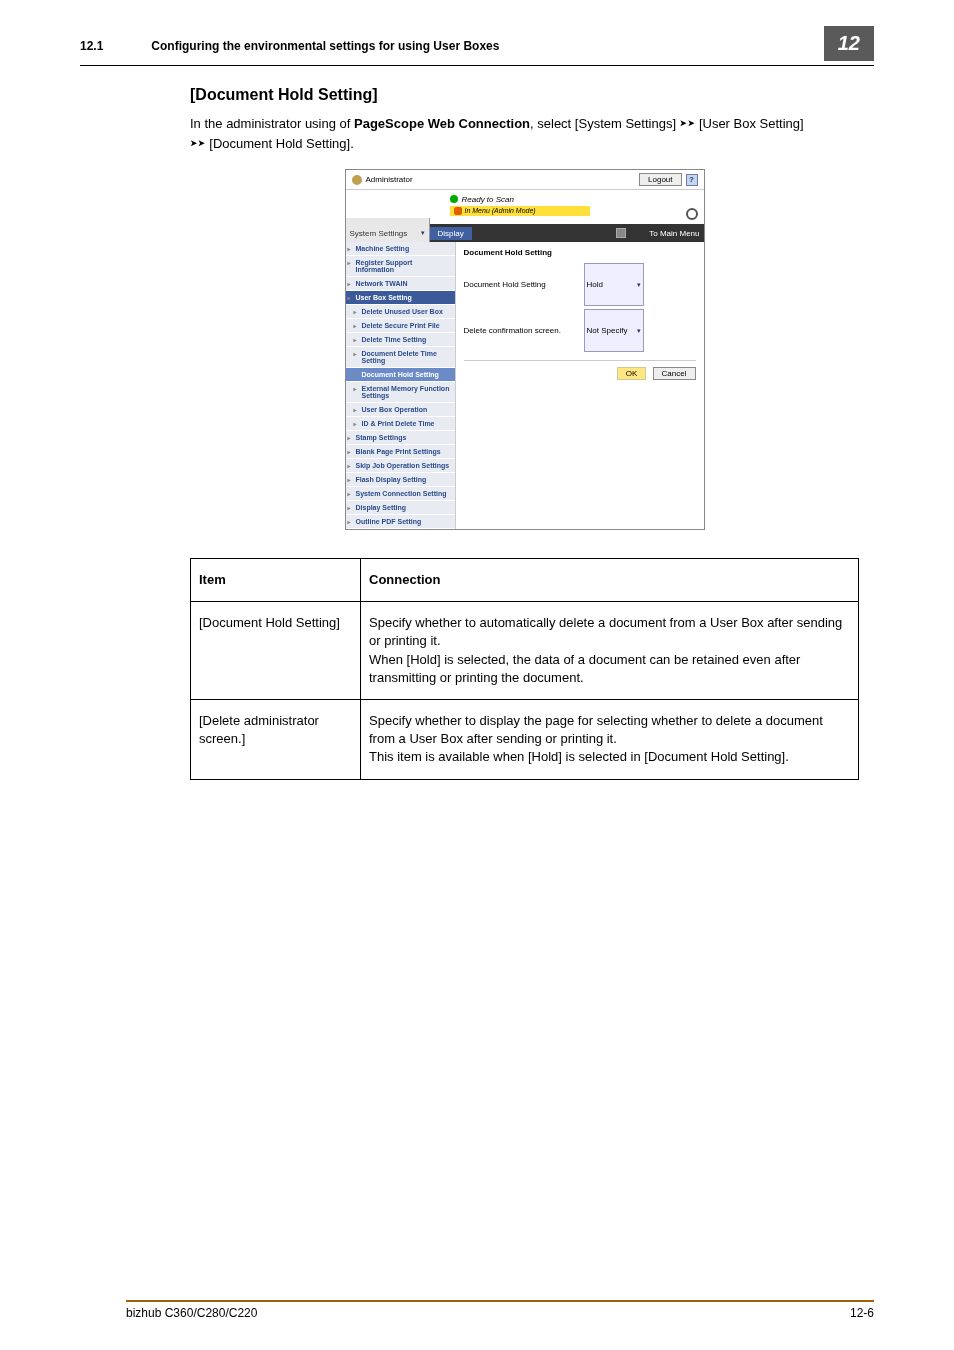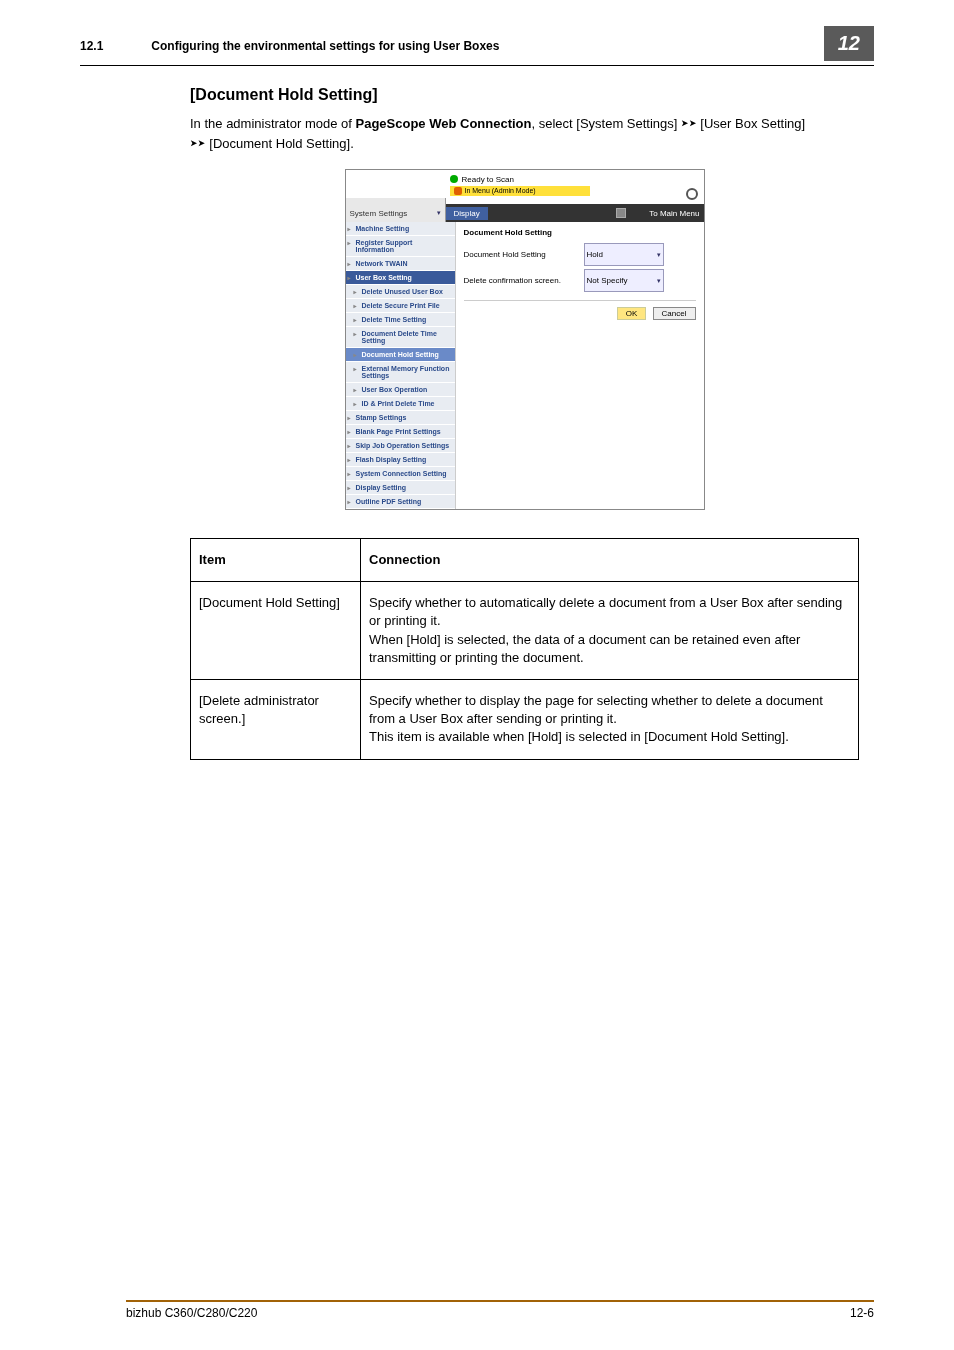--- a/index.html
+++ b/index.html
@@ -72,21 +72,21 @@
       align-items: center; 
       justify-content: center;
       border: 1px solid #77a;
     }
     .ss-status-area {
       display:flex;
       align-items:center;
       justify-content:space-between;
       padding: 0 6px 4px 6px;
     }
-    .ss-status { margin: 0 0 0 98px; flex:1;}
+    .ss-status { margin: 0 0 0 98px; flex:1;font-style:italic;}
     .ss-status-row1 { display:flex; align-items:center; }
     .ss-status-row1 .dot { width:8px; height:8px; background:#0a0; border-radius:50%; margin-right:4px; }
     .ss-status-row2 { 
       background: #ffe03a; 
       padding: 1px 4px; 
       display: flex; 
       align-items: center;
       font-size: 7px;
       margin-top:2px;
       width: 140px;
@@ -99,21 +99,21 @@
       align-items: center;
       background: #333;
       color: #fff;
       height: 18px;
     }
     .ss-dropdown {
       background: #e8e8e8;
       color: #333;
       font-size: 8px;
       padding: 11px 4px;
-      width: 100px;
+      width: 84px;
       border-right: 1px solid #999;
       display:flex; 
       align-items:center;
       justify-content: space-between;
     }
     .ss-tab { background:#4060a0; color:#fff; padding:2px 8px; font-size:8px; }
     .ss-tomain { margin-left: auto; display:flex; align-items:center; padding-right:4px; font-size:8px;gap:20px; }
     .ss-tomain-icon { width:10px; height:10px; background:#888; margin-right:3px; border:1px solid #aaa; }
 
     .ss-body { display: flex; min-height: 250px; justify-content: space-between; }
@@ -133,21 +133,21 @@
     .ss-side-item.l0::before { content:"▸"; position:absolute; left:2px; font-size:6px; color:#888;}
     .ss-side-item.l1 { padding-left: 16px; }
     .ss-side-item.l1::before { content:"▸"; position:absolute; left:8px; font-size:6px; color:#888;}
     .ss-side-item.expanded { background: #3a5a9a; color:#fff; }
     .ss-side-item.active { background: #6a8ac8; color:#fff; }
 
     .ss-main { flex: 1; padding: 6px 8px; }
     .ss-main-title { font-weight: bold; font-size: 8px; margin-bottom: 6px; }
     .ss-form-row { display: flex; align-items: center; font-size: 8px; margin-bottom: 3px; }
     .ss-form-row .lbl { width: 120px; }
-    .ss-select { border: 1px solid #99b; background: #eef; font-size: 8px; padding: 6px 2px; width: 80px; display:flex; justify-content:space-between; align-items:center;}
+    .ss-select { border: 1px solid #99b; background: #eef; font-size: 8px; padding: 16px 2px; width: 60px; display:flex; justify-content:space-between; align-items:center;}
     .ss-hr { border-top:1px solid #ccc; margin: 8px 0 6px; }
     .ss-actions { text-align: right; }
     .ss-btn { border:1px solid #888; background:#eee; font-size:8px; padding:1px 8px; margin-left:4px; }
     .ss-btn.ok { background:#ffe680; border-color:#cc9; }
 
     
     table.desc {
       border-collapse: collapse;
       width: 100%;
       font-size: 13px;
@@ -182,25 +182,33 @@
 
 <div class="page-header">
   <span class="page-header-section">12.1</span>
   <span class="page-header-title">Configuring the environmental settings for using User Boxes</span>
   <span class="page-header-badge">12</span>
 </div>
 
 <div class="content">
   <h2 class="section-title">[Document Hold Setting]</h2>
   <p class="intro">
-    <span>In the administrator mode of </span><b>PageScope Web Connection</b><span>, select [System Settings] </span><span class="arrow">➤➤</span><span> [User Box Setting]</span><br>
+    <span>In the administrator using of </span><b>PageScope Web Connection</b><span>, select [System Settings] </span><span class="arrow">➤➤</span><span> [User Box Setting]</span><br>
     <span class="arrow">➤➤</span><span> [Document Hold Setting].</span>
   </p>
 
   <div class="screenshot">
+    <div class="ss-top">
+      <div class="ss-top-left">
+        <span class="ss-admin-icon"></span>
+        <span>Administrator</span>
+      </div>
+      <button class="ss-logout">Logout</button>
+      <span class="ss-help">?</span>
+    </div>
     <div class="ss-status-area">
       <div class="ss-status">
         <div class="ss-status-row1">
             <span class="dot"></span>
             <span>Ready to Scan</span>
           </div>
         <div class="ss-status-row2">
             <span class="warn"></span>
             <span>In Menu (Admin Mode)</span>
           </div>

